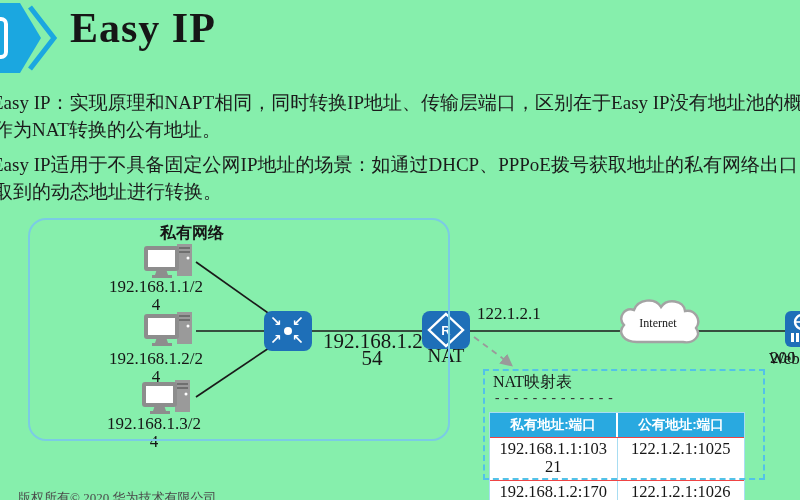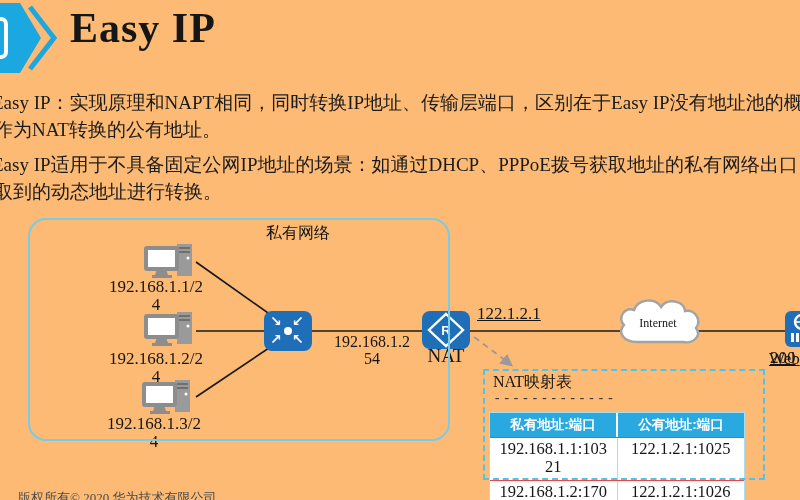--- a/index.html
+++ b/index.html
@@ -1,54 +1,54 @@
 <!DOCTYPE html>
 <html><head>
 <meta charset="utf-8">
 <style>
   html,body{margin:0;padding:0;background:#fff;}
-  .stage{position:relative;width:800px;height:500px;overflow:hidden;background:#fdba74;
+  .stage{position:relative;width:800px;height:500px;overflow:hidden;background:#86efac;
          font-family:"Liberation Serif","DejaVu Serif",serif;color:#161616;}
 
   
   .banner-icon{position:absolute;left:-6px;top:3px;z-index:2;}
   .page-title{position:absolute;left:70px;top:4px;font-size:42px;font-weight:bold;
               letter-spacing:1px;white-space:nowrap;z-index:2;}
 
   
   .bodyline{position:absolute;font-size:19px;white-space:nowrap;color:#1b1b1b;z-index:2;}
 
   
   .lines-svg{position:absolute;left:0;top:0;z-index:1;}
   .private-box{position:absolute;left:28px;top:218px;width:418px;height:219px;
                border:2px solid #7bcbe4;border-radius:18px;z-index:6;pointer-events:none;}
-  .private-label{position:absolute;left:160px;top:223px;width:170px;text-align:right;
-                 font-size:16px;font-weight:normal;z-index:7;}
+  .private-label{position:absolute;left:160px;top:223px;width:170px;text-align:left;
+                 font-size:16px;font-weight:bold;z-index:7;}
   .pc-icon{position:absolute;z-index:3;}
   .host-label{position:absolute;width:120px;text-align:center;font-size:17px;line-height:18px;
               z-index:3;white-space:nowrap;}
   .host-label .l2{white-space:normal;}
 
   .switch-icon{position:absolute;left:264px;top:311px;width:48px;height:40px;background:#1e6fb8;
                border-radius:8px;z-index:3;}
   .switch-icon .ar{position:absolute;color:#fff;font-family:"DejaVu Sans",sans-serif;
                    font-size:14px;font-weight:bold;line-height:14px;}
   .switch-icon .dot{position:absolute;left:20px;top:16px;width:8px;height:8px;background:#fff;border-radius:50%;}
 
   .router-icon{position:absolute;left:422px;top:311px;width:48px;height:38px;background:#1e6fb8;
                border-radius:8px;z-index:3;}
   .server-icon{position:absolute;left:785px;top:311px;width:36px;height:36px;background:#1e6fb8;
                border-radius:6px;z-index:3;}
   .cloud{position:absolute;left:613px;top:294px;width:90px;height:58px;z-index:2;}
   .cloud-label{position:absolute;left:613px;top:316px;width:90px;text-align:center;
                font-size:12px;z-index:3;}
 
-  .ip-label{position:absolute;font-size:17px;z-index:3;white-space:nowrap;text-decoration:underline;}
+  .ip-label{position:absolute;font-size:17px;z-index:3;white-space:nowrap;}
   .gw-label{position:absolute;left:323px;top:333px;width:98px;text-align:center;
-            font-size:16px;line-height:17px;z-index:3;}
+            font-size:21px;line-height:17px;z-index:3;}
   .nat-label{position:absolute;left:420px;top:345px;width:52px;text-align:center;
              font-size:19px;font-weight:normal;z-index:3;}
 
   
   .nat-box{position:absolute;left:483px;top:369px;width:278px;height:107px;
            border:2px dashed #53c2e8;z-index:8;pointer-events:none;}
   .nat-title{position:absolute;left:493px;top:372px;font-size:16px;z-index:4;}
   .nat-divider{position:absolute;left:493px;top:390px;font-size:14px;letter-spacing:1px;
                color:#3a3a3a;z-index:4;font-family:"DejaVu Sans Mono",monospace;}
   .nat-table{position:absolute;left:489px;top:412px;width:254px;z-index:4;

